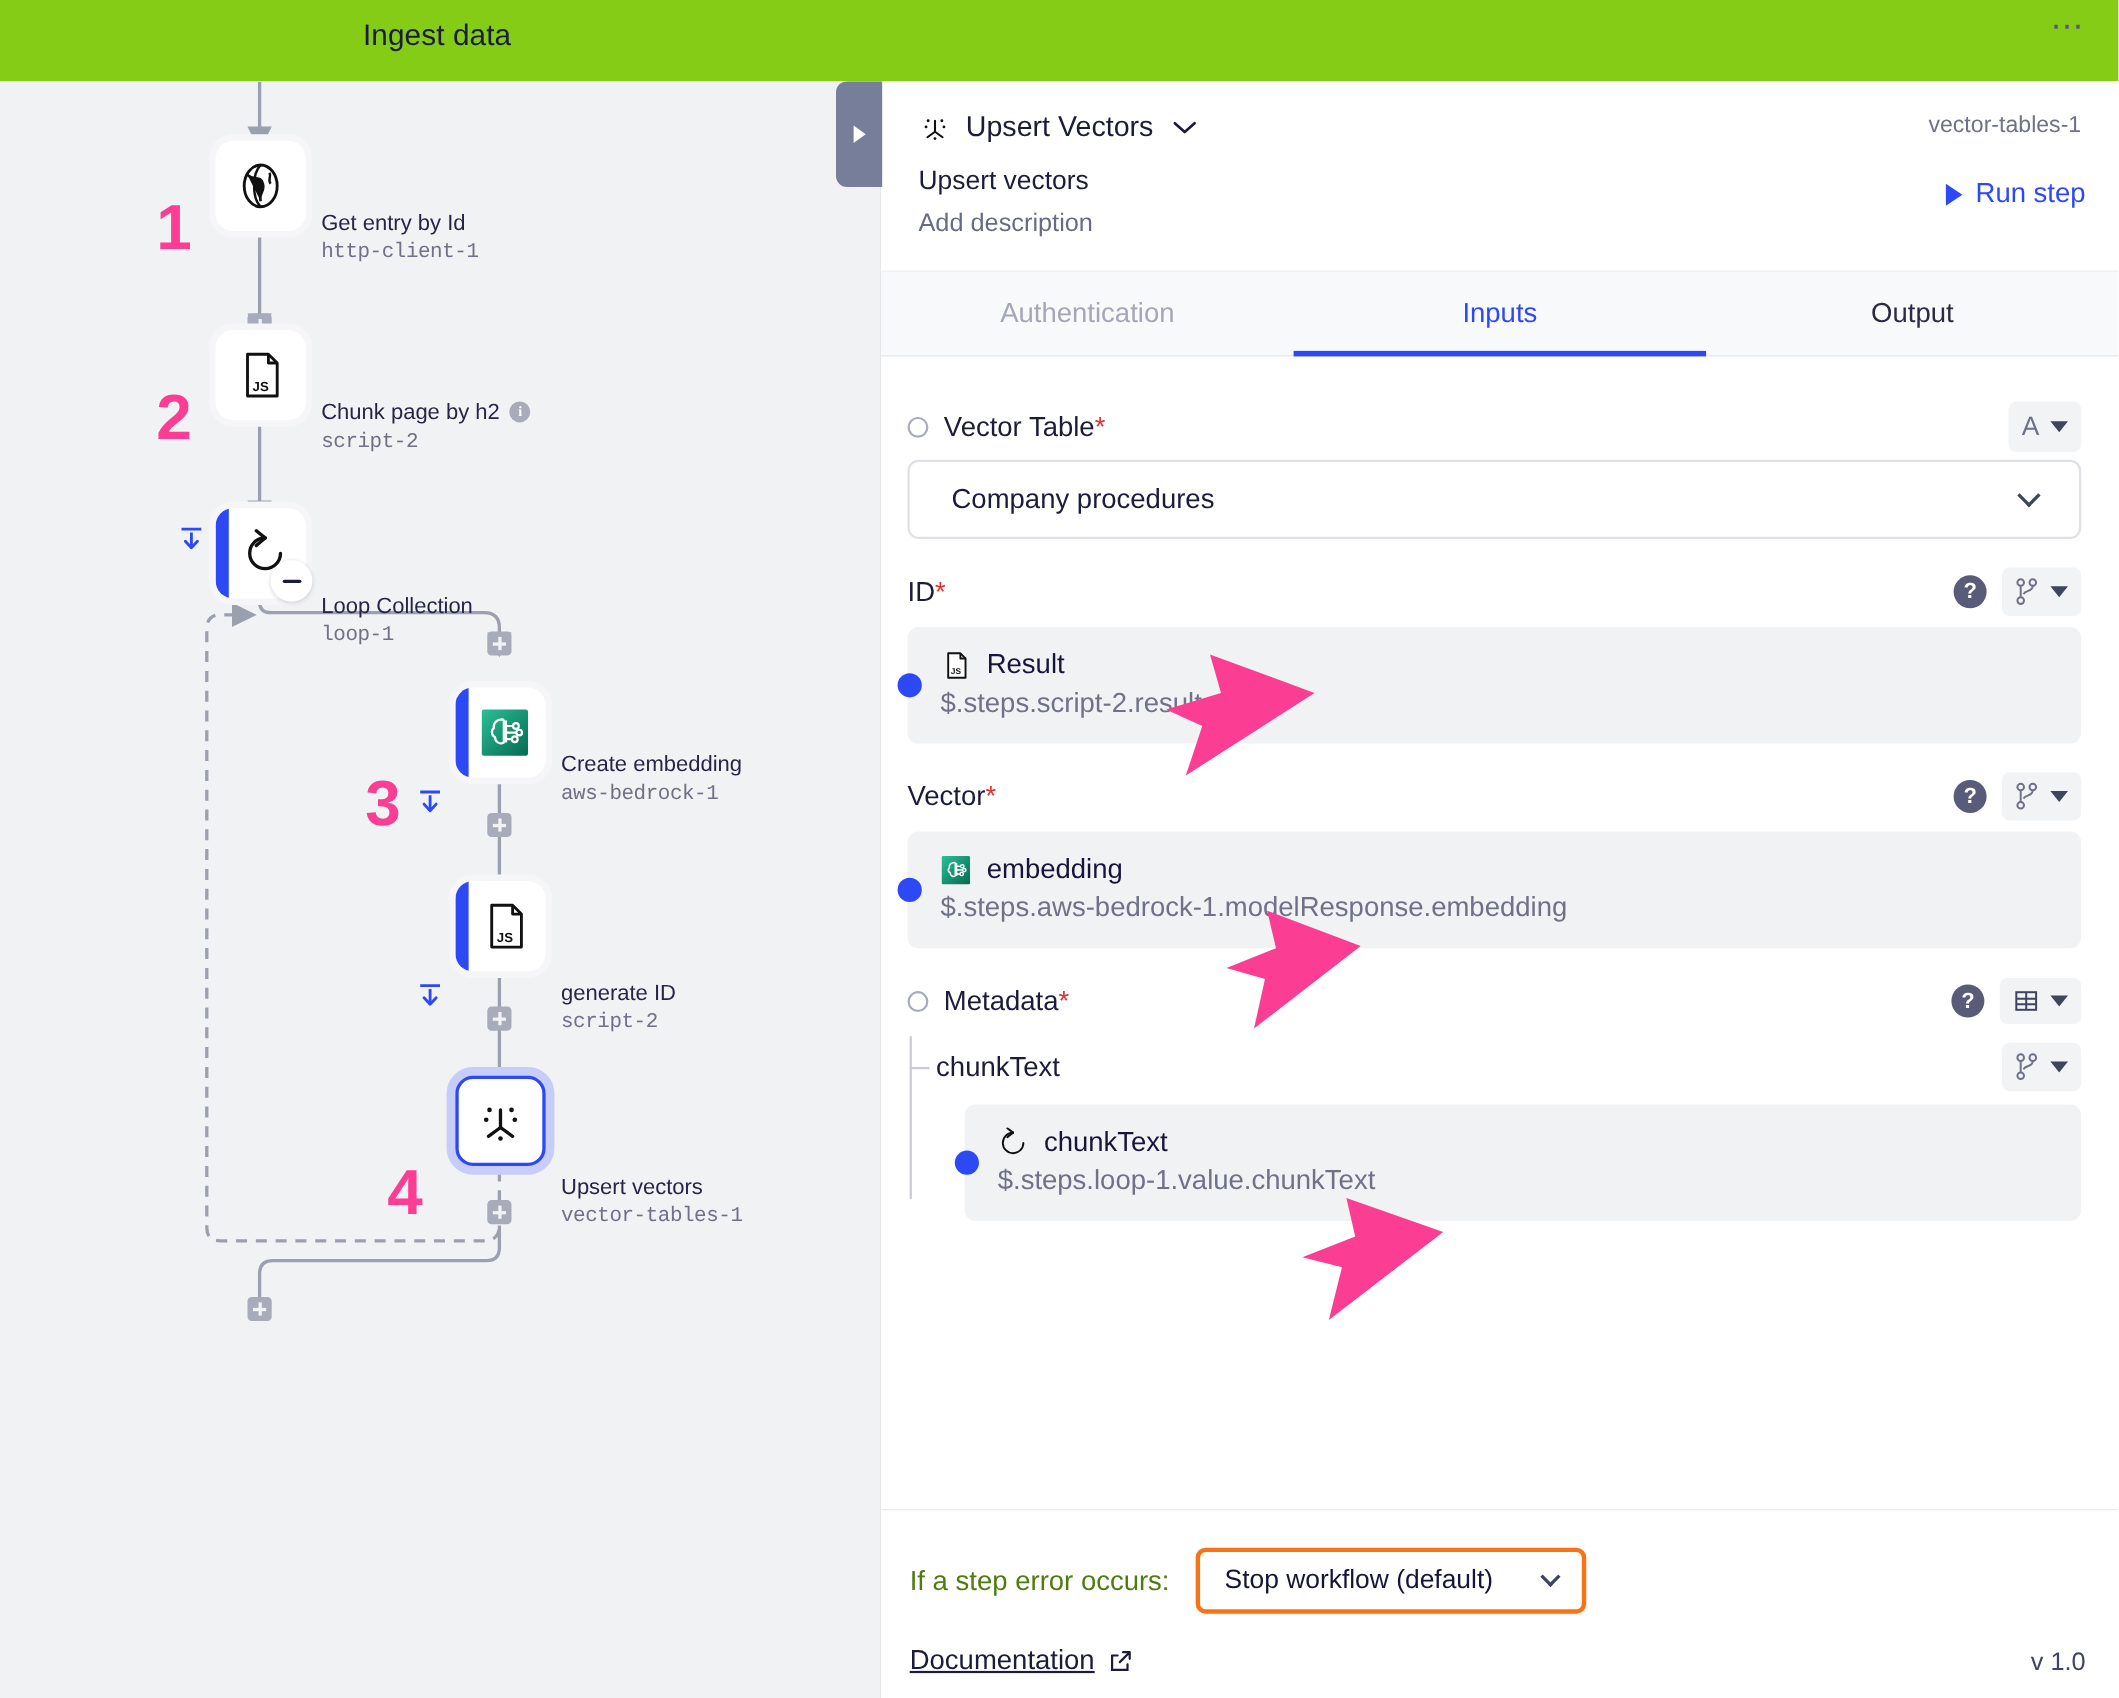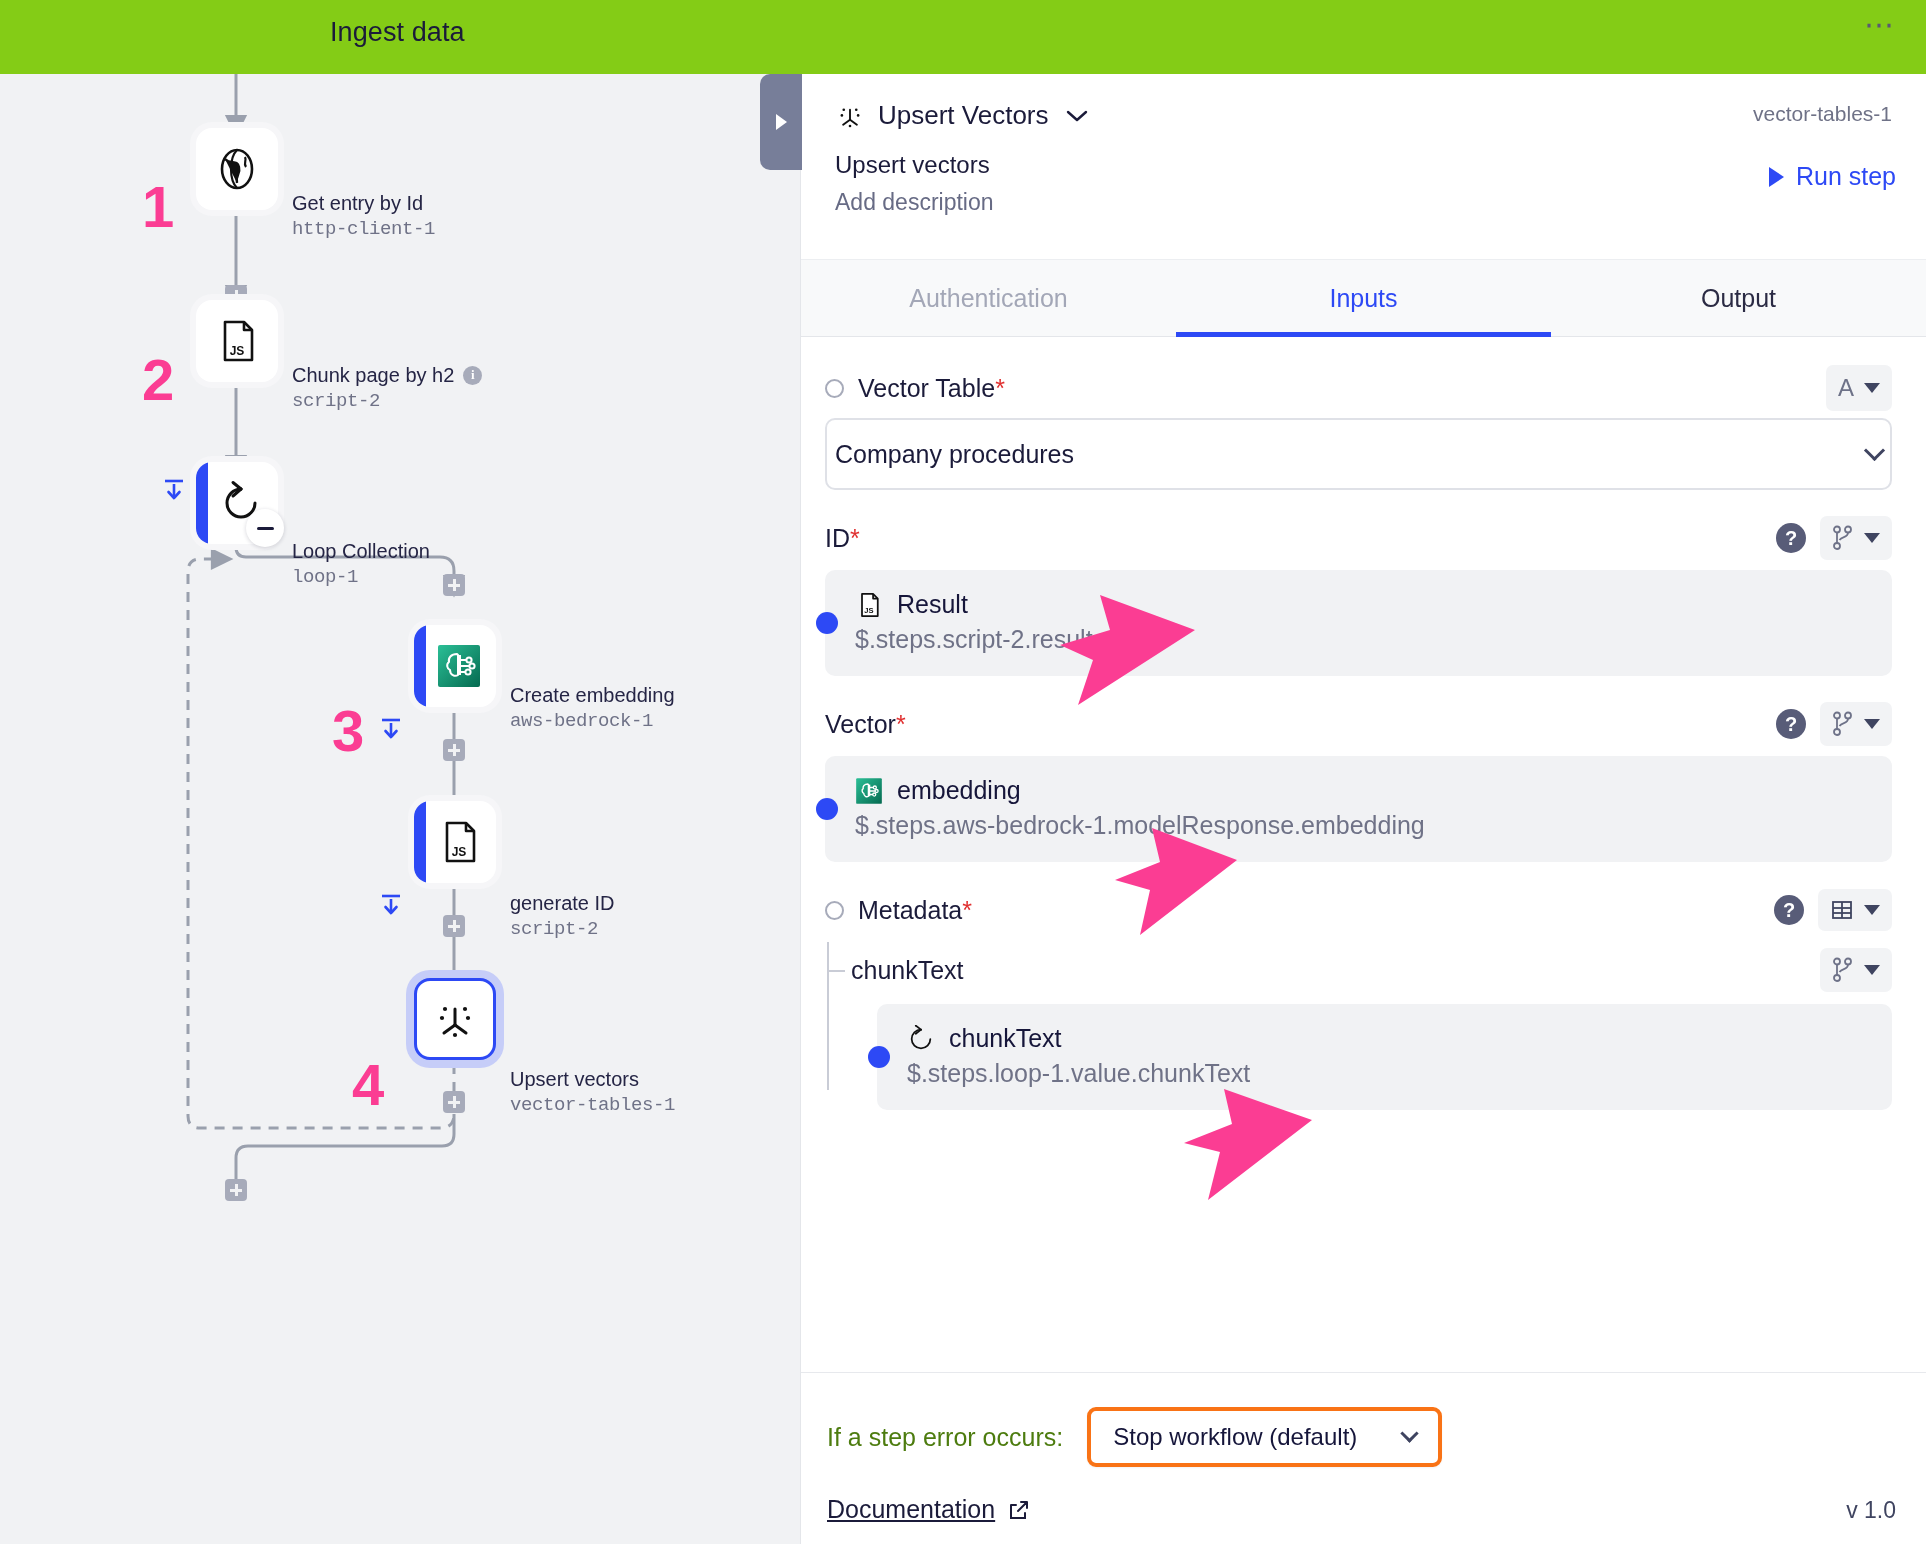--- a/index.html
+++ b/index.html
@@ -118,21 +118,21 @@
     display:flex; align-items:center; color:#2d49f5; font-size: 25px; cursor:pointer;
   }
   .run-step .play {
     width:0; height:0; border-left: 15px solid #2d49f5;
     border-top: 10px solid transparent; border-bottom: 10px solid transparent;
     margin-right: 12px;
   }
 
   .tabs {
     display: flex; height: 78px; background: #f8f9fa;
-    border-top: 1px solid #eceef1; border-bottom: 1px solid #e4e6ea; margin-top: 13px;
+    border-top: 1px solid #eceef1; border-bottom: 1px solid #e4e6ea;
   }
   .tab {
     flex: 1; display:flex; align-items:center; justify-content:center;
     font-size: 25px; color: #a3a7b7; cursor: pointer; position: relative;
   }
   .tab.active { color: #2d49f5; }
   .tab.active:after {
     content:""; position:absolute; left:0; right:0; bottom:-1px; height:5px; background:#2d49f5;
   }
   .tab.plain { color:#2b2b44; }
@@ -160,21 +160,21 @@
     display:flex; align-items:center; gap: 10px;
     background:#f2f3f5; border-radius: 7px; padding: 9px 12px; cursor:pointer;
   }
   .caret-dn {
     width:0;height:0;border-left:8px solid transparent;border-right:8px solid transparent;
     border-top:10px solid #3f4460;
   }
 
   .select-box {
     height: 72px; border: 2px solid #dfe1e7; border-radius: 10px;
-    display:flex; align-items:center; padding: 0 8px; font-size: 25px; color:#1b1b3a;
+    display:flex; align-items:center; padding: 0 38px; font-size: 25px; color:#1b1b3a;
     cursor: pointer; background:#fff; margin-top: 4px;
   }
   .select-box .v { flex:1; }
   .chev {
     width: 15px; height: 15px; border-right: 3px solid #3f4460; border-bottom: 3px solid #3f4460;
     transform: rotate(45deg); margin-top: -8px;
   }
 
   .value-card {
     position: relative; background: #f1f2f4; border-radius: 10px;

